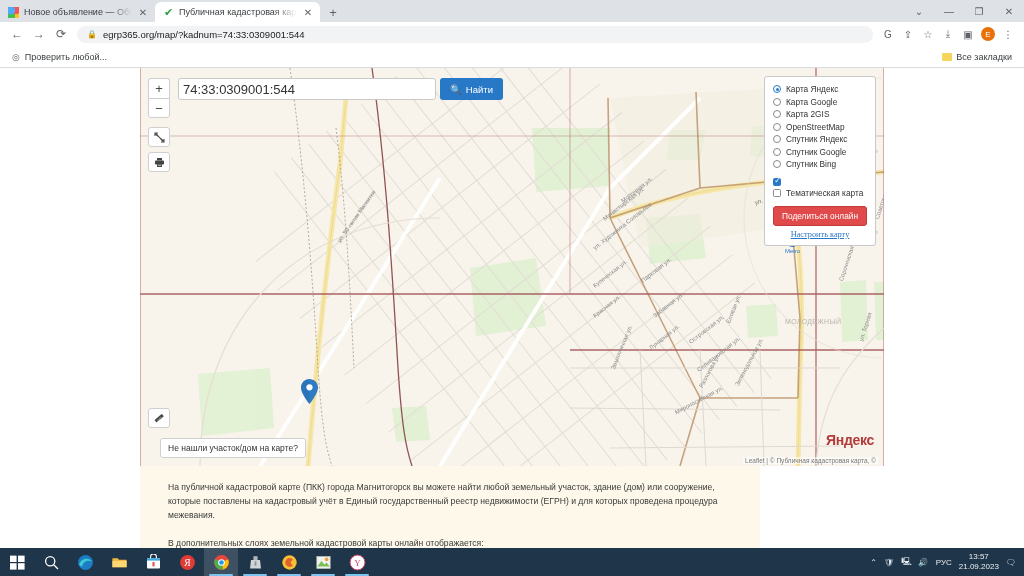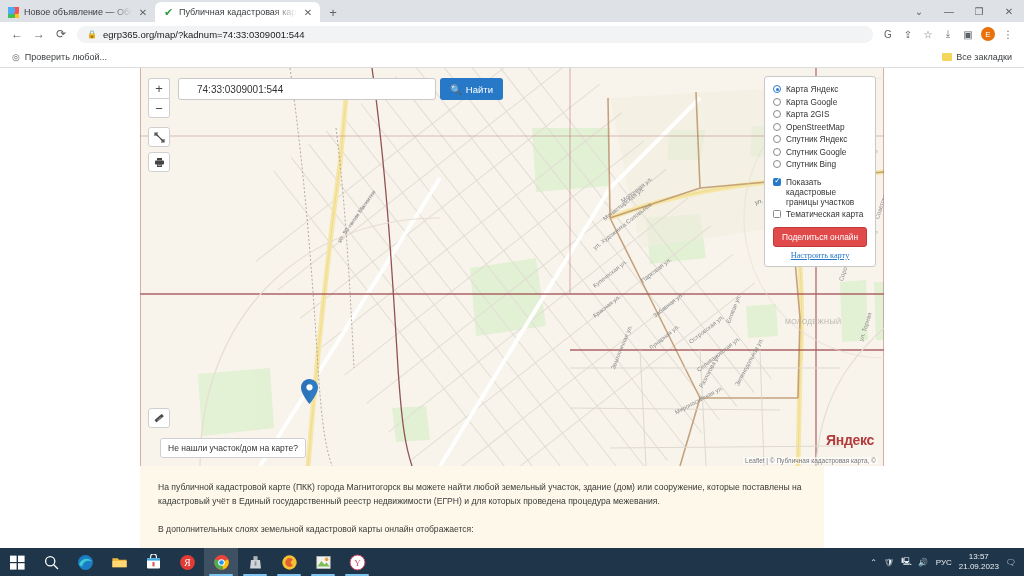--- a/index.html
+++ b/index.html
@@ -110,21 +110,21 @@
   .mbtn.top { border-radius: 3px 3px 0 0; border-bottom: none; }
   .mbtn.bot { border-radius: 0 0 3px 3px; margin-bottom: 9px; }
   .mbtn.single { margin-bottom: 5px; border-radius: 3px; }
 
   .search-wrap {
     position: absolute; top: 10px; left: 38px; z-index: 30;
     display: flex; align-items: stretch;
   }
   .search-input {
     width: 258px; height: 22px; background: #fff; border: 1px solid #c9c9c9;
-    border-radius: 3px; font-size: 10px; color: #333; padding: 0 18px;
+    border-radius: 3px; font-size: 13px; color: #333; padding: 0 4px;
     font-family: "Liberation Sans", sans-serif; outline: none;
   }
   .search-btn {
     height: 22px; margin-left: 4px; background: #2878c8; color: #fff;
     border: none; border-radius: 3px; font-size: 9.5px; padding: 0 10px;
     display: flex; align-items: center; gap: 4px;
     font-family: "Liberation Sans", sans-serif; cursor: pointer;
   }
 
   
@@ -203,22 +203,22 @@
   }
   .poi-dot {
     width: 13px; height: 13px; border-radius: 50%; background: #2878c8;
     display: flex; align-items: center; justify-content: center;
     color: #fff; font-size: 8px;
   }
   .poi-txt { font-size: 6px; color: #2878c8; }
 
   
   .descbox {
-    position: absolute; top: 398px; left: 0; width: 684px; height: 82px;
-    background: #fdf8e9; padding: 14px 18px 0 18px;
+    position: absolute; top: 398px; left: 0; width: 620px; height: 82px;
+    background: #fdf8e9; padding: 14px 18px 0 28px;
   }
   .descbox p { font-size: 8.6px; color: #3a3a3a; line-height: 14px; }
   .descbox p.second { margin-top: 14px; }
 
   
   .taskbar {
     position: absolute; bottom: 0; left: 0; width: 1024px; height: 28px;
     background: #1f3549; display: flex; align-items: center;
   }
   .tb-left { display: flex; align-items: center; height: 28px; }
@@ -471,21 +471,20 @@
         <span class="radio"></span>
         <span>Спутник Google</span>
       </div>
       <div class="lrow">
         <span class="radio"></span>
         <span>Спутник Bing</span>
       </div>
       <div class="sep"></div>
       <div class="lrow">
         <span class="cbox on"></span>
-        <span>Показать кадастровые границы участков</span>
       </div>
       <div class="lrow">
         <span class="cbox"></span>
         <span>Тематическая карта</span>
       </div>
       <button class="share-btn">Поделиться онлайн</button>
       <a class="setup-link" href="#">Настроить карту</a>
     </div>
 
     <div class="ruler-btn">

